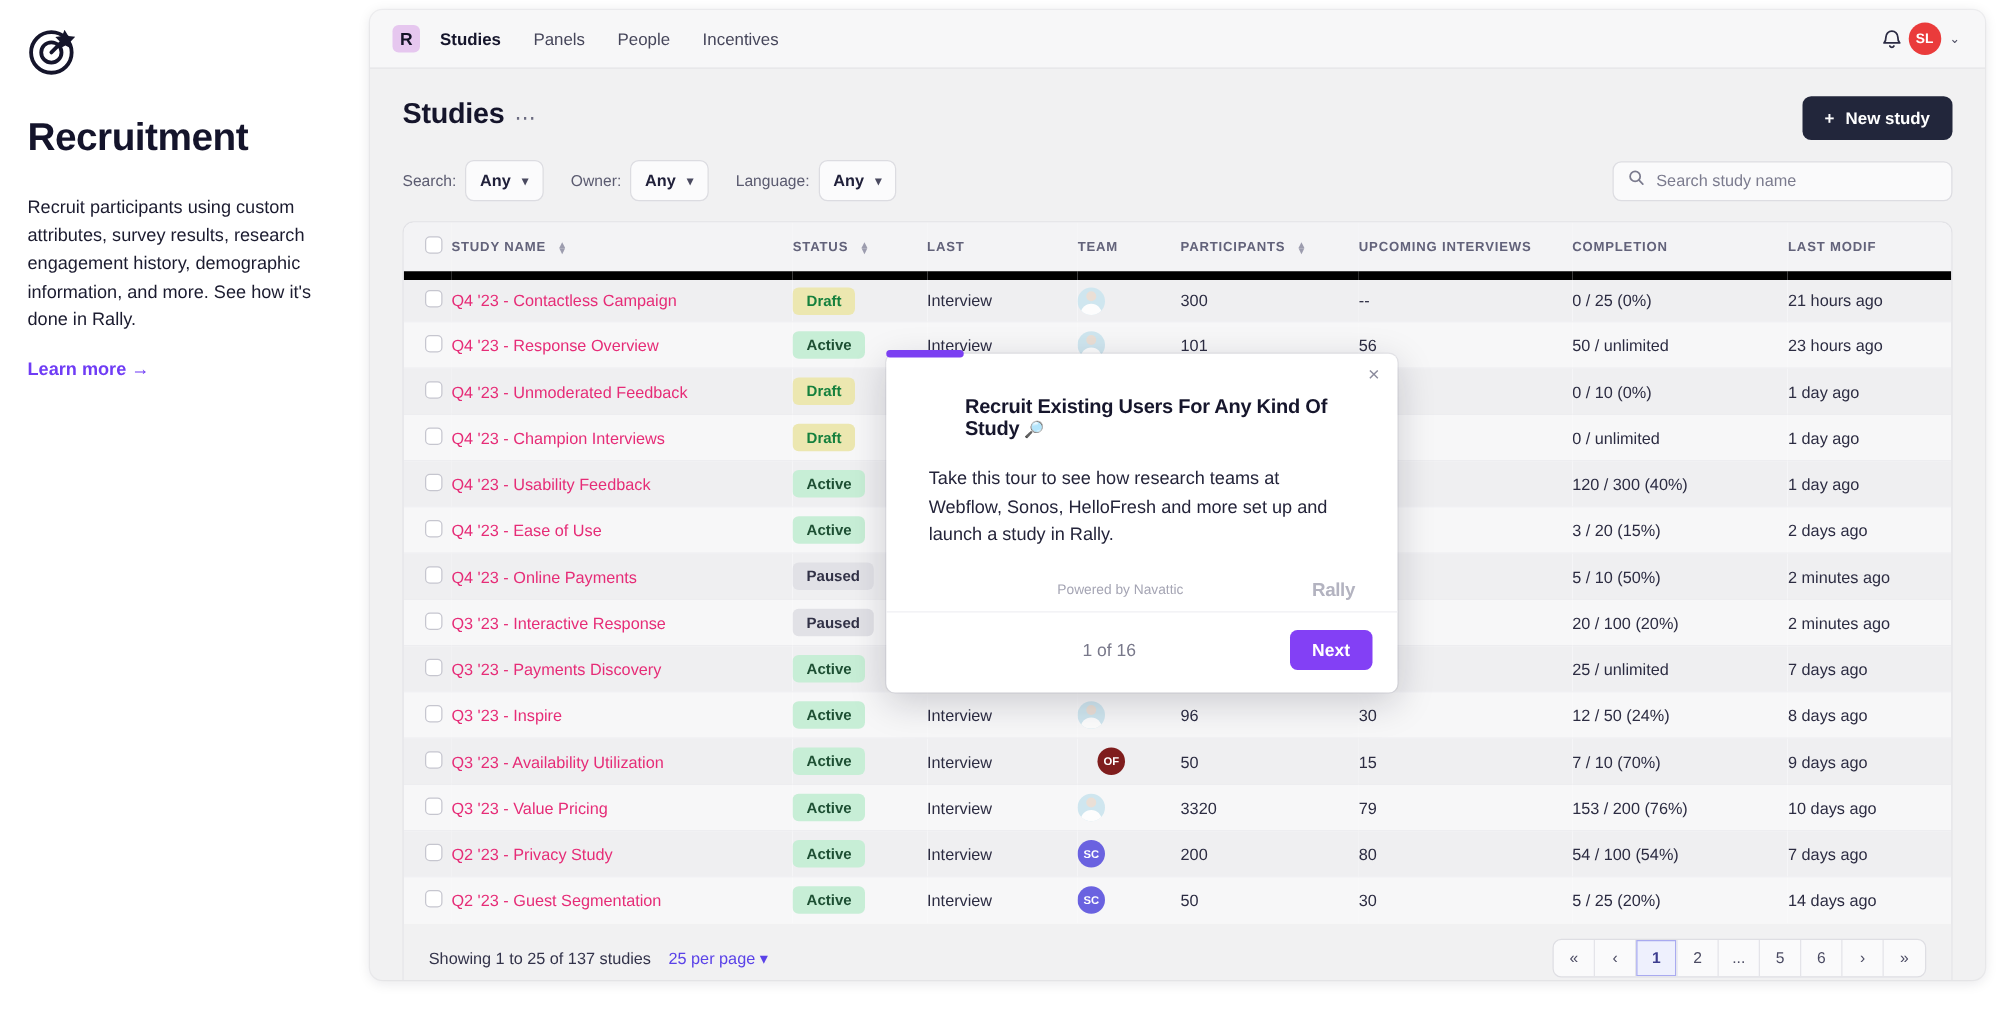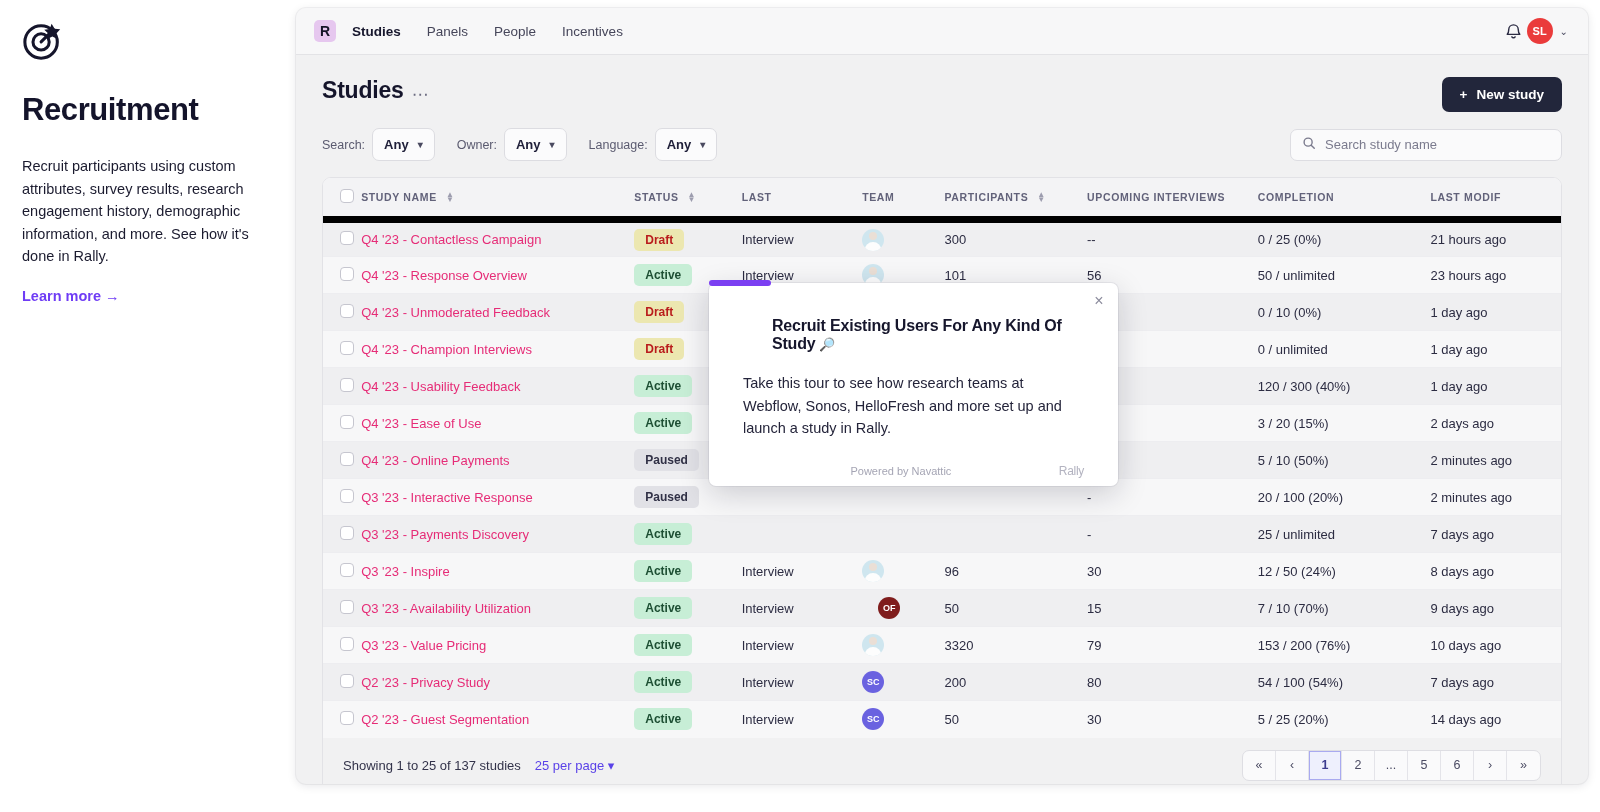--- a/index.html
+++ b/index.html
@@ -132,21 +132,21 @@
   .col-part { width: 142px; }
   .col-upc { width: 170px; }
   .col-comp { width: 172px; }
   .col-mod { width: 130px; }
 
   .study-link { color: #e62c77; font-size: 13px; cursor: pointer; }
   .badge {
     display: inline-block; font-size: 12px; font-weight: bold;
     border-radius: 5px; padding: 4px 11px;
   }
-  .badge.draft  { background: #ece7b0; color: #b91c1c; }
+  .badge.draft  { background: #ece7b0; color: #15803d; }
   .badge.active { background: #c7eed6; color: #1d4f33; }
   .badge.paused { background: #e1e1e6; color: #313146; }
 
   .team-av {
     width: 22px; height: 22px; border-radius: 50%;
     display: flex; align-items: center; justify-content: center;
     font-size: 9px; font-weight: bold; color: #fff; overflow: hidden;
   }
   .team-av.photo { background: #cfe6ef; position: relative; }
   .team-av.photo::before {
@@ -192,21 +192,21 @@
     display: flex; align-items: center; justify-content: center; cursor: pointer;
   }
   .modal-body { padding: 34px 34px 0 34px; }
   .modal-title { font-size: 16px; font-weight: bold; color: #16162c; letter-spacing: -0.2px; margin-left: 29px; }
   .modal-title .emoji { font-size: 13px; margin-left: 4px; }
   .modal-text { margin-top: 19px; font-size: 14.5px; line-height: 22.5px; color: #24243a; }
   .modal-meta {
     display: flex; align-items: center; padding: 24px 34px 8px 34px;
   }
   .powered { font-size: 11px; color: #a5a5b4; margin: 0 auto; }
-  .rally-mark { font-size: 12px; color: #b3b3c0; font-weight: normal; letter-spacing: -0.3px; }
+  .rally-mark { font-size: 15px; color: #b3b3c0; font-weight: bold; letter-spacing: -0.3px; }
   .modal-foot {
     display: flex; align-items: center; padding: 6px 20px 18px 34px;
     border-top: 1px solid #f0f0f3; padding-top: 14px;
   }
   .step-count { font-size: 14px; color: #78788a; margin: 0 auto; }
   .next-btn {
     background: #8340f5; color: #fff; font-size: 14px; font-weight: bold;
     border: none; border-radius: 6px; padding: 8px 18px; cursor: pointer;
     font-family: inherit;
   }
@@ -564,17 +564,21 @@
       <div class="modal-body">
         <div class="modal-title">
           <span>Recruit Existing Users For Any Kind Of Study</span><span class="emoji">🔎</span>
         </div>
         <p class="modal-text">Take this tour to see how research teams at Webflow, Sonos, HelloFresh and more set up and launch a study in Rally.</p>
       </div>
       <div class="modal-meta">
         <span class="powered">Powered by Navattic</span>
         <span class="rally-mark">Rally</span>
       </div>
+      <div class="modal-foot">
+        <span class="step-count">1 of 16</span>
+        <button class="next-btn">Next</button>
+      </div>
     </div>
 
   </div>
     </div>
 </div>
 
 </body></html>

